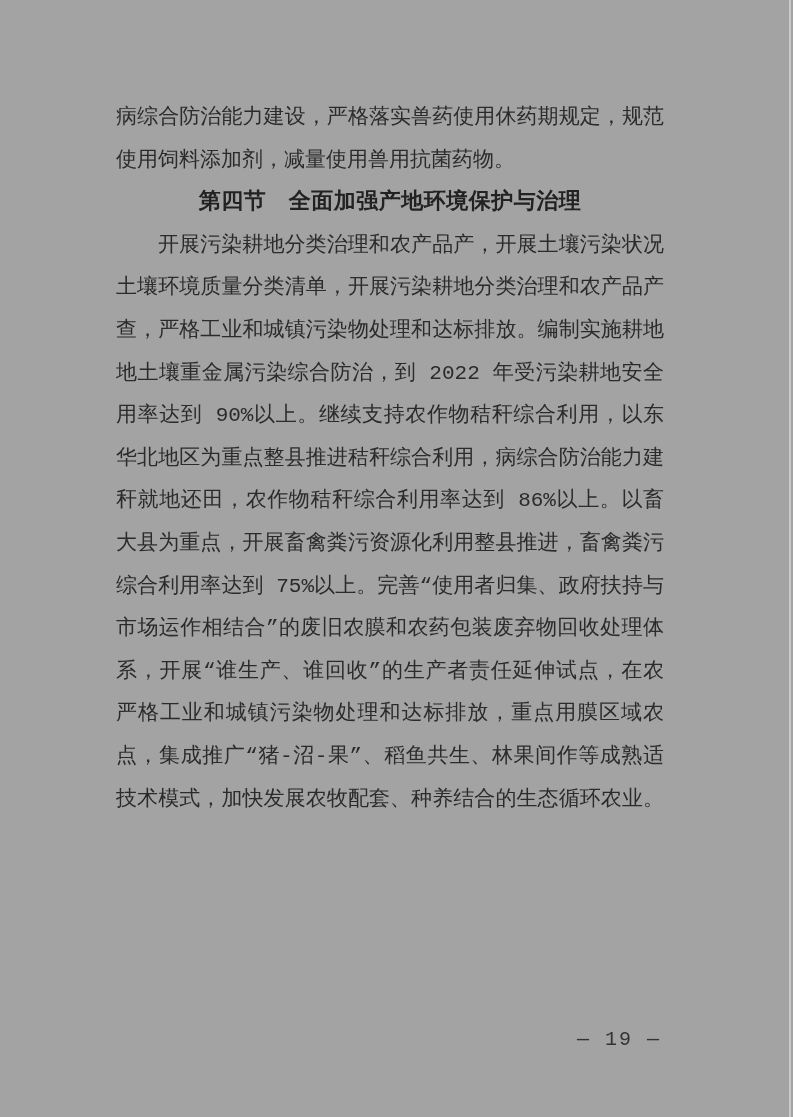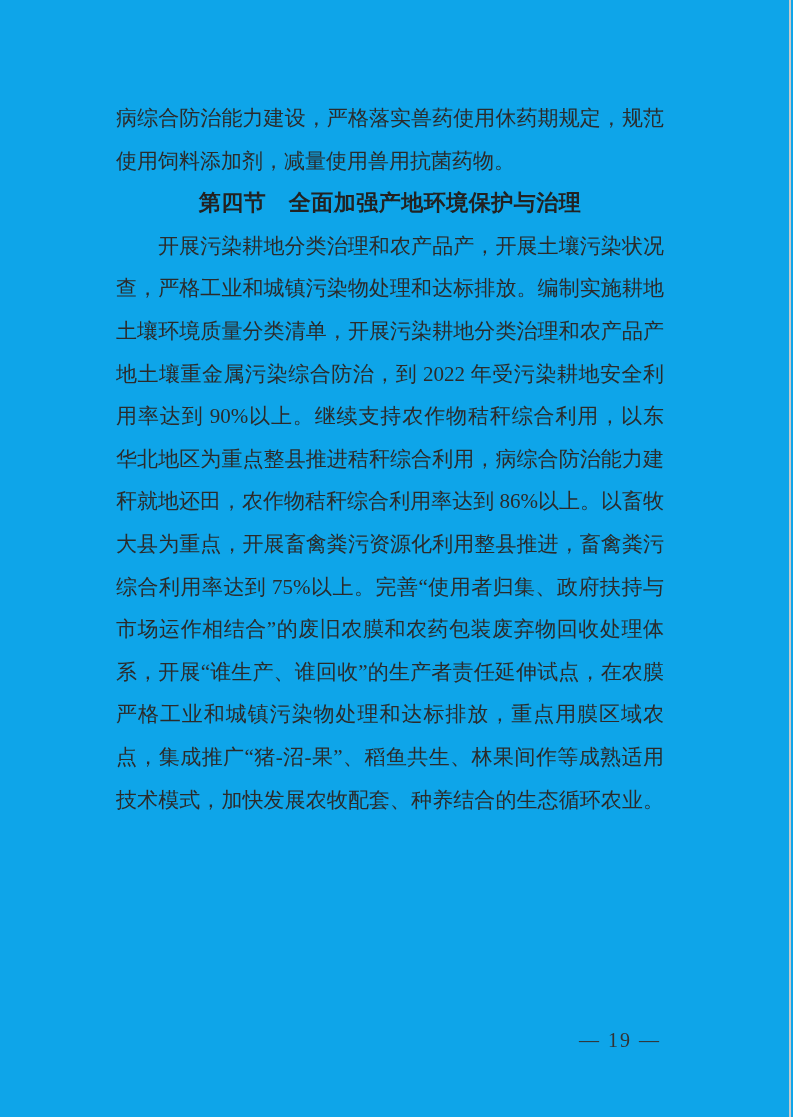--- a/index.html
+++ b/index.html
@@ -4,23 +4,23 @@
 <style>
   html, body {
     margin: 0;
     padding: 0;
     background: #ffffff;
   }
   .page {
     position: relative;
     width: 793px;
     height: 1117px;
-    background: #0ea5e9;
+    background: #a3a3a3;
     overflow: hidden;
-    font-family: Liberation Serif, serif;
+    font-family: Liberation Mono, monospace;
     color: #2b2b2b;
   }
   .text-block {
     position: absolute;
     left: 116px;
     top: 97px;
     width: 548px;
   }
   .line {
     font-size: 21px;
@@ -67,22 +67,22 @@
 </style>
 </head>
 <body>
 
 <div class="page">
   <div class="text-block">
     <div class="line just">病综合防治能力建设，严格落实兽药使用休药期规定，规范</div>
     <div class="line">使用饲料添加剂，减量使用兽用抗菌药物。</div>
     <h2 class="heading">第四节　全面加强产地环境保护与治理</h2>
     <div class="line just indent">开展污染耕地分类治理和农产品产，开展土壤污染状况详</div>
+    <div class="line just">土壤环境质量分类清单，开展污染耕地分类治理和农产品产</div>
     <div class="line just">查，严格工业和城镇污染物处理和达标排放。编制实施耕地</div>
-    <div class="line just">土壤环境质量分类清单，开展污染耕地分类治理和农产品产</div>
     <div class="line just">地土壤重金属污染综合防治，到 2022 年受污染耕地安全利</div>
     <div class="line just">用率达到 90%以上。继续支持农作物秸秆综合利用，以东北、</div>
     <div class="line just">华北地区为重点整县推进秸秆综合利用，病综合防治能力建设</div>
     <div class="line just">秆就地还田，农作物秸秆综合利用率达到 86%以上。以畜牧</div>
     <div class="line just">大县为重点，开展畜禽粪污资源化利用整县推进，畜禽粪污</div>
     <div class="line just">综合利用率达到 75%以上。完善“使用者归集、政府扶持与</div>
     <div class="line just">市场运作相结合”的废旧农膜和农药包装废弃物回收处理体</div>
     <div class="line just">系，开展“谁生产、谁回收”的生产者责任延伸试点，在农膜</div>
     <div class="line just">严格工业和城镇污染物处理和达标排放，重点用膜区域农</div>
     <div class="line just">点，集成推广“猪-沼-果”、稻鱼共生、林果间作等成熟适用</div>

